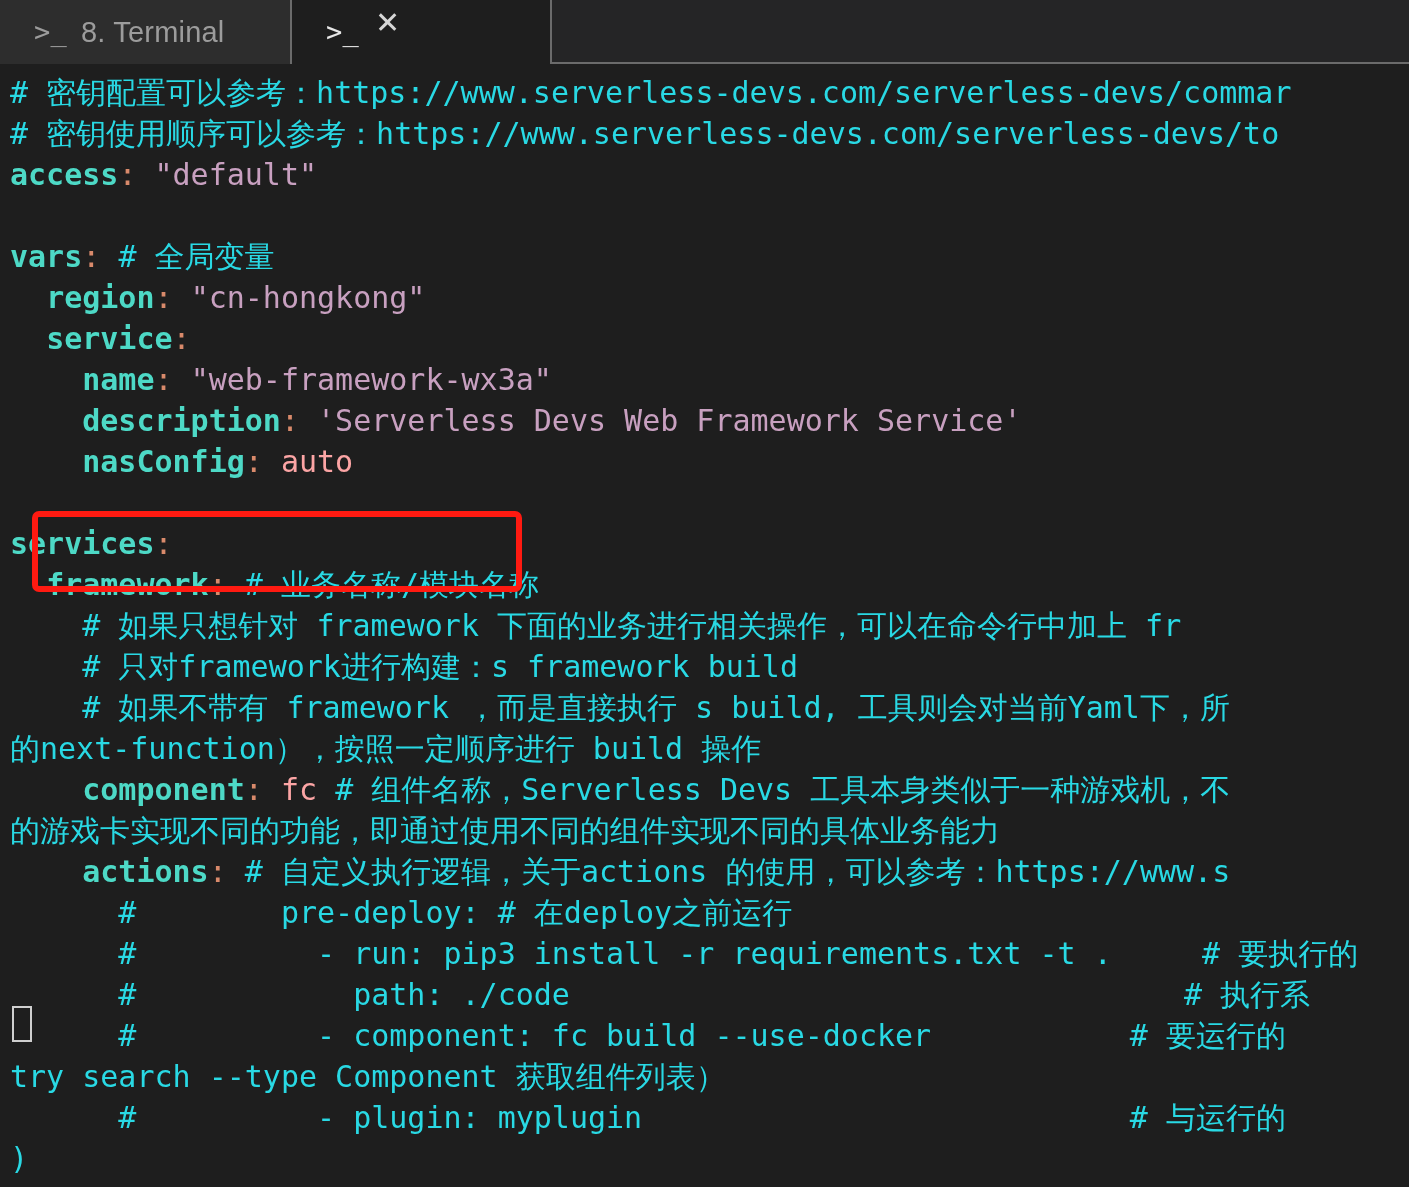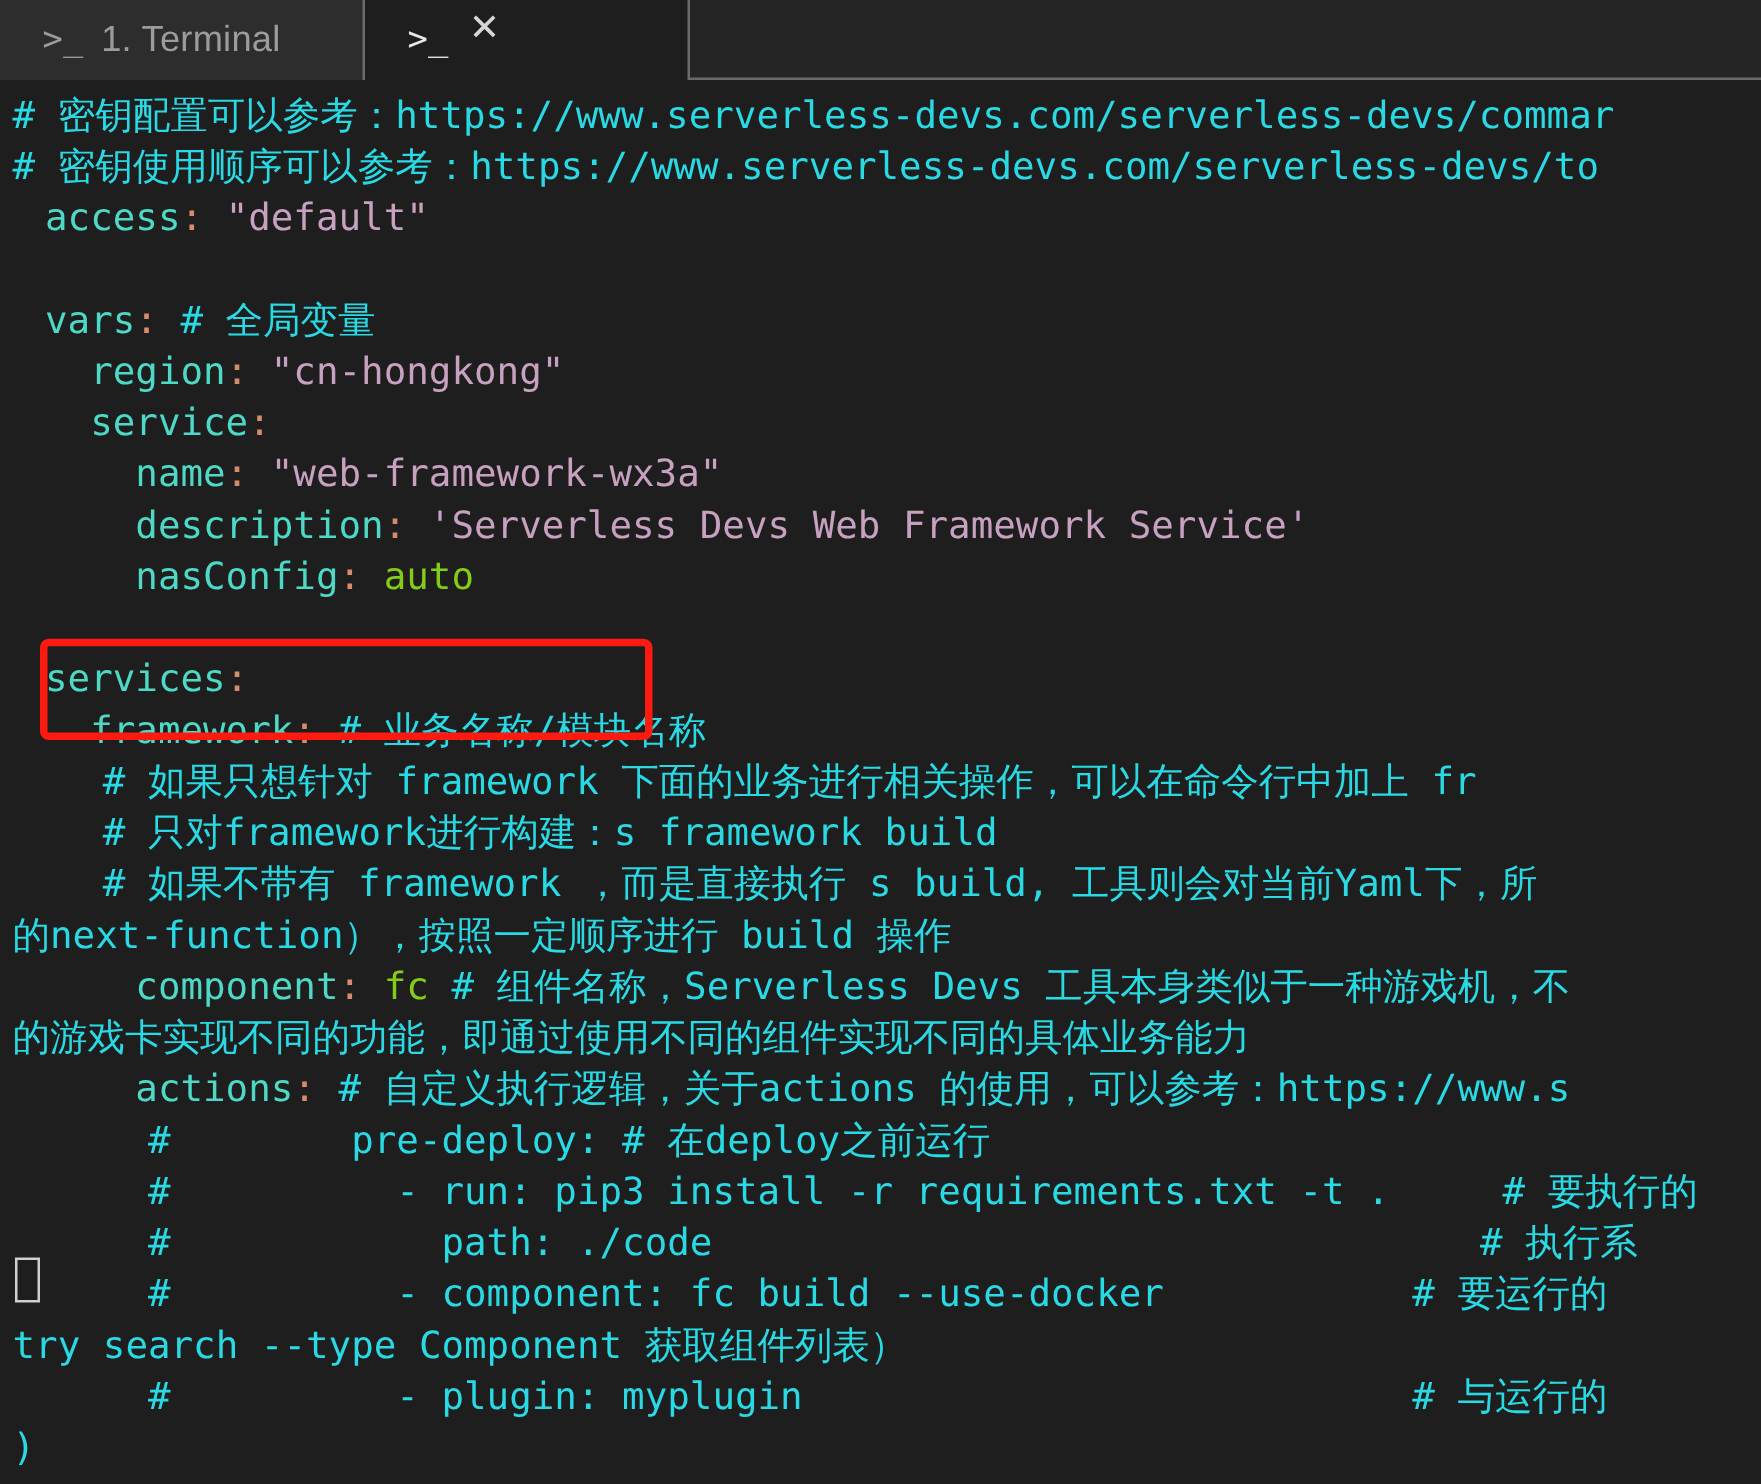--- a/index.html
+++ b/index.html
@@ -97,24 +97,24 @@
     font-family: "DejaVu Sans Mono", monospace;
     font-size: 30px;
     line-height: 41px;
     padding-top: 8px;
     padding-left: 10px;
   }
   .ln { height: 41px; white-space: pre; }
 
   
   .cm  { color: #29d9e4; }                
-  .key { color: #4dd9c6; font-weight: normal; margin-left: 26px; }  
+  .key { color: #4dd9c6; font-weight: bold; }  
   .col { color: #d98a6b; }                
   .str { color: #c8a0c0; }                
-  .pln { color: #84cc16; }
+  .pln { color: #fca5a5; }
 
   
   .redbox {
     position: absolute;
     left: 32px;
     top: 447px;
     width: 490px;
     height: 81px;
     border: 6px solid #ff1a11;
     border-radius: 7px;
@@ -133,21 +133,21 @@
     box-sizing: border-box;
   }
 </style>
 </head>
 <body>
 
 <div class="tabbar">
 
   <div class="tab tab-inactive">
     <span class="prompt-glyph">&gt;_</span>
-    <span class="tab-label">1. Terminal</span>
+    <span class="tab-label">8. Terminal</span>
   </div>
 
   <div class="tab tab-active">
     <span class="prompt-glyph">&gt;_</span>
     <span class="tab-close">✕</span>
   </div>
 
   <div class="tabbar-rest"></div>
 </div>
 

